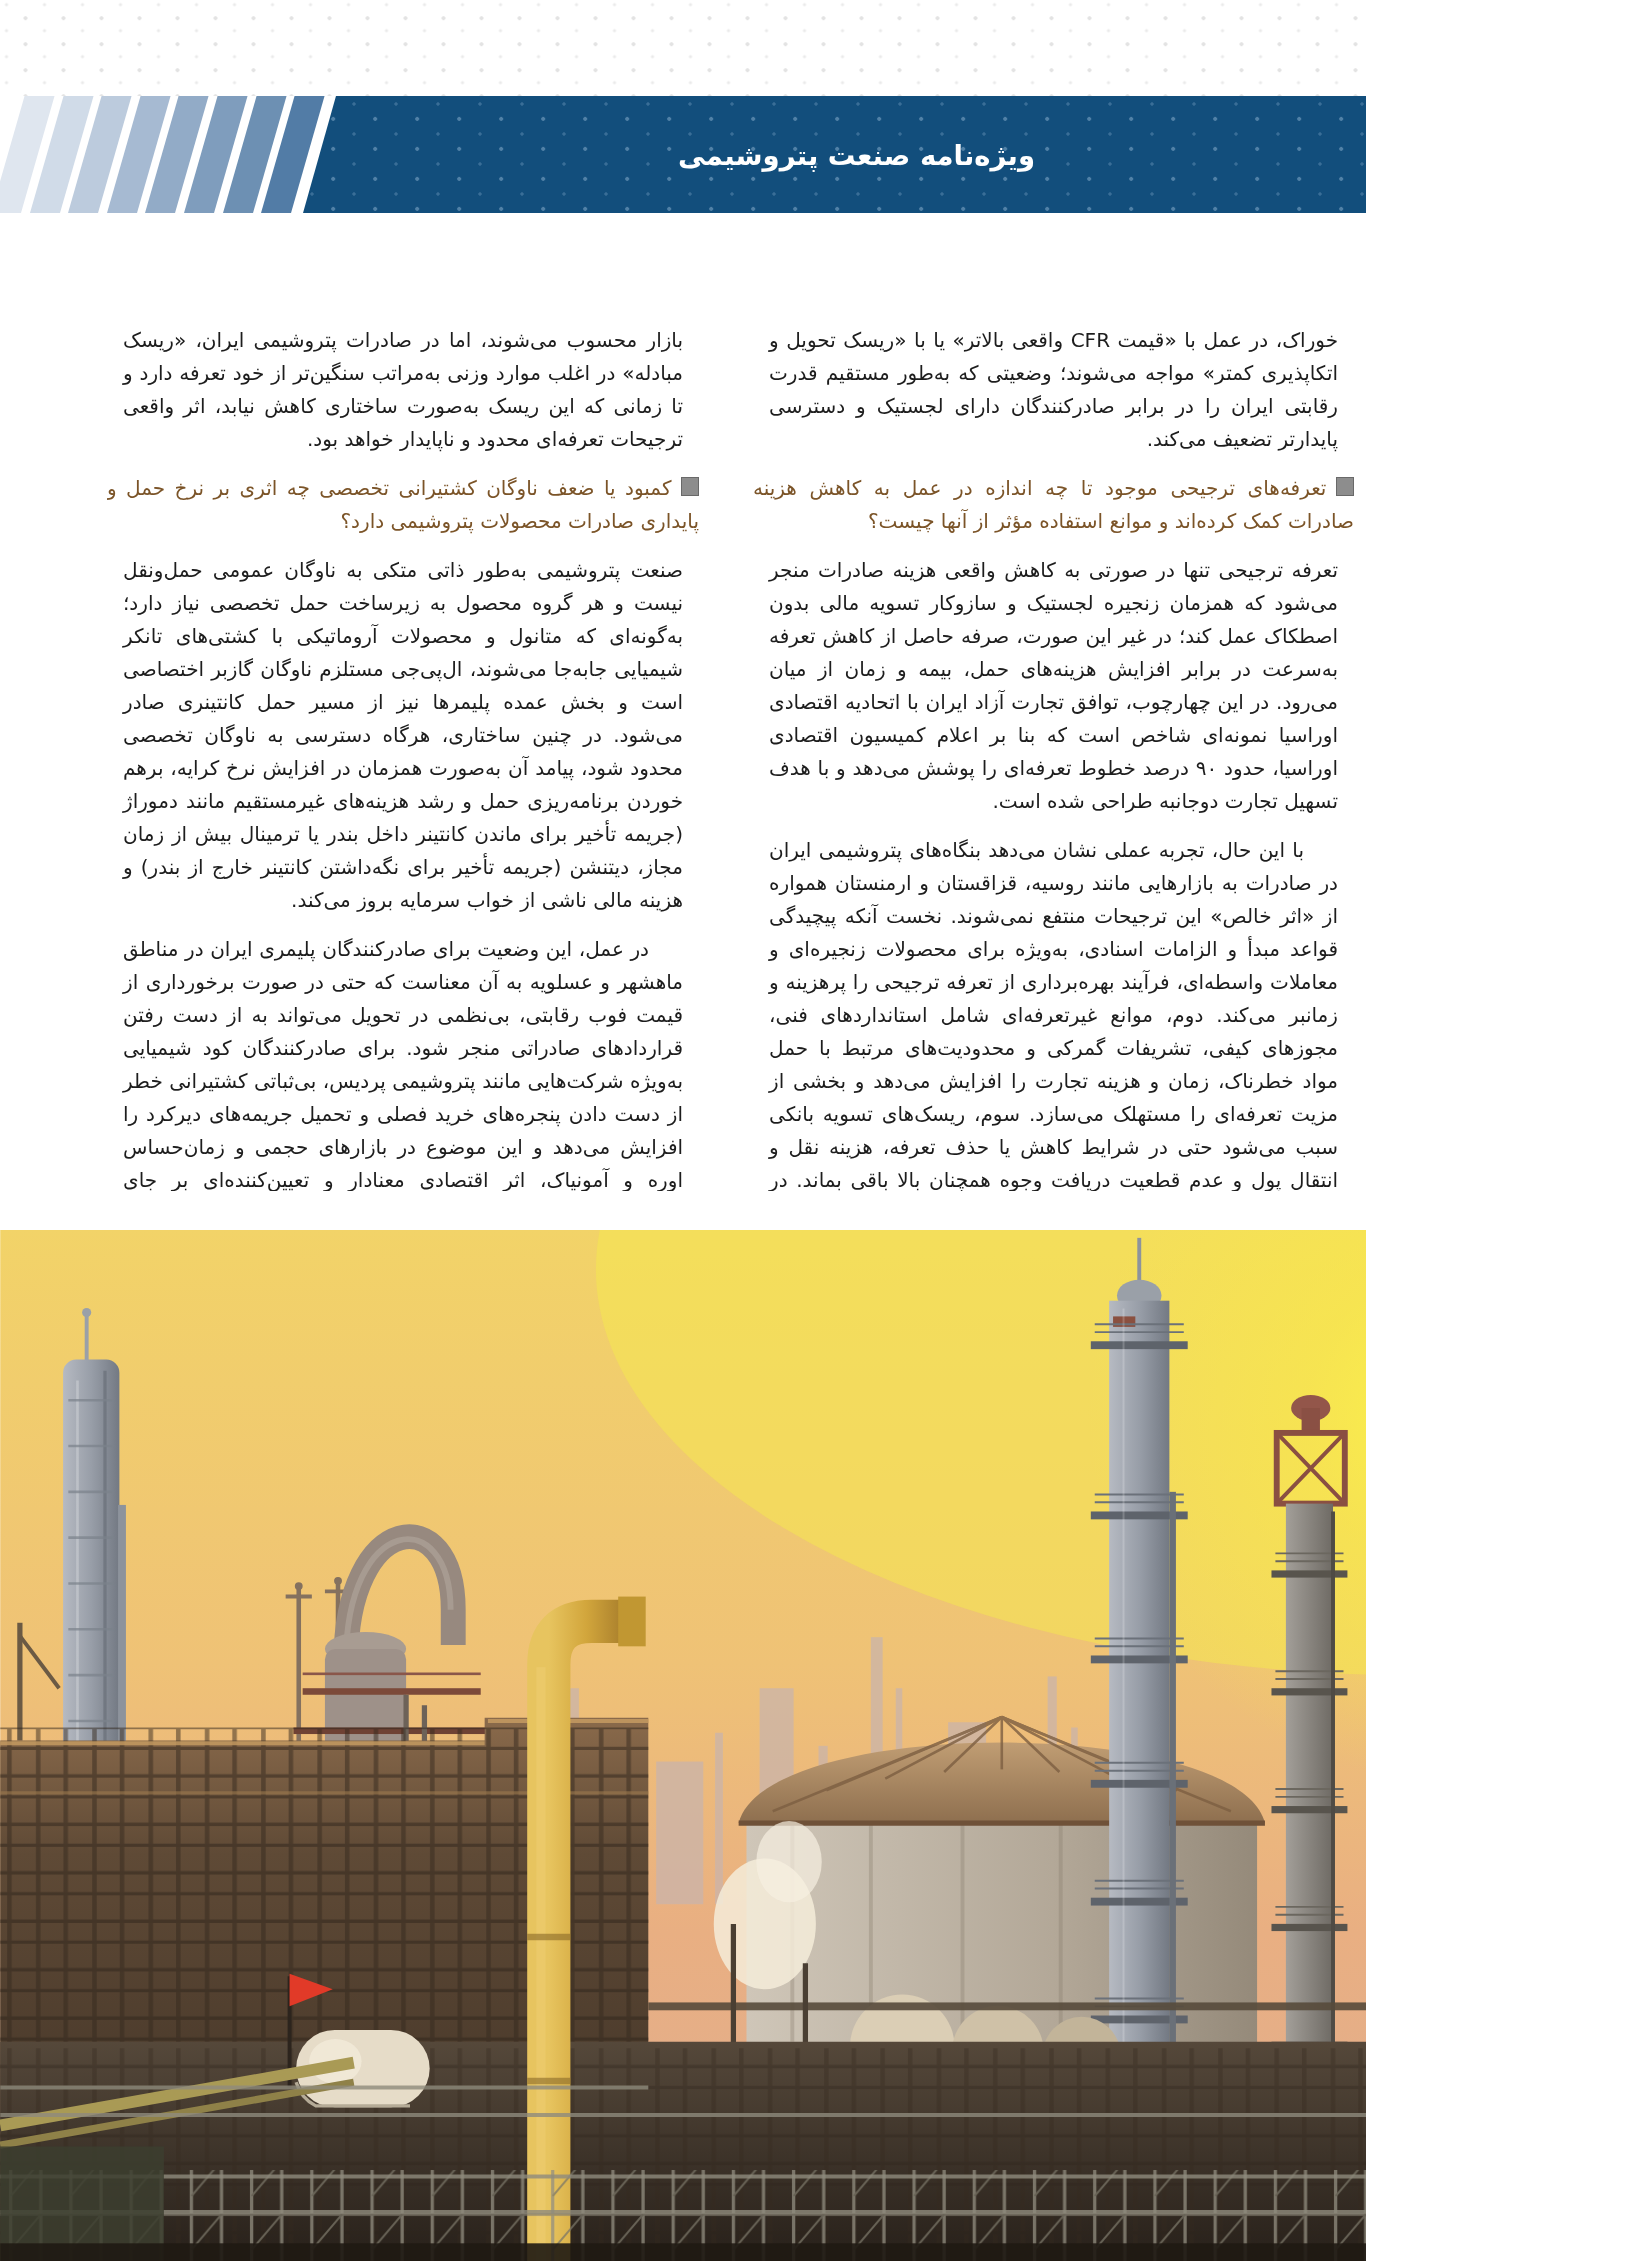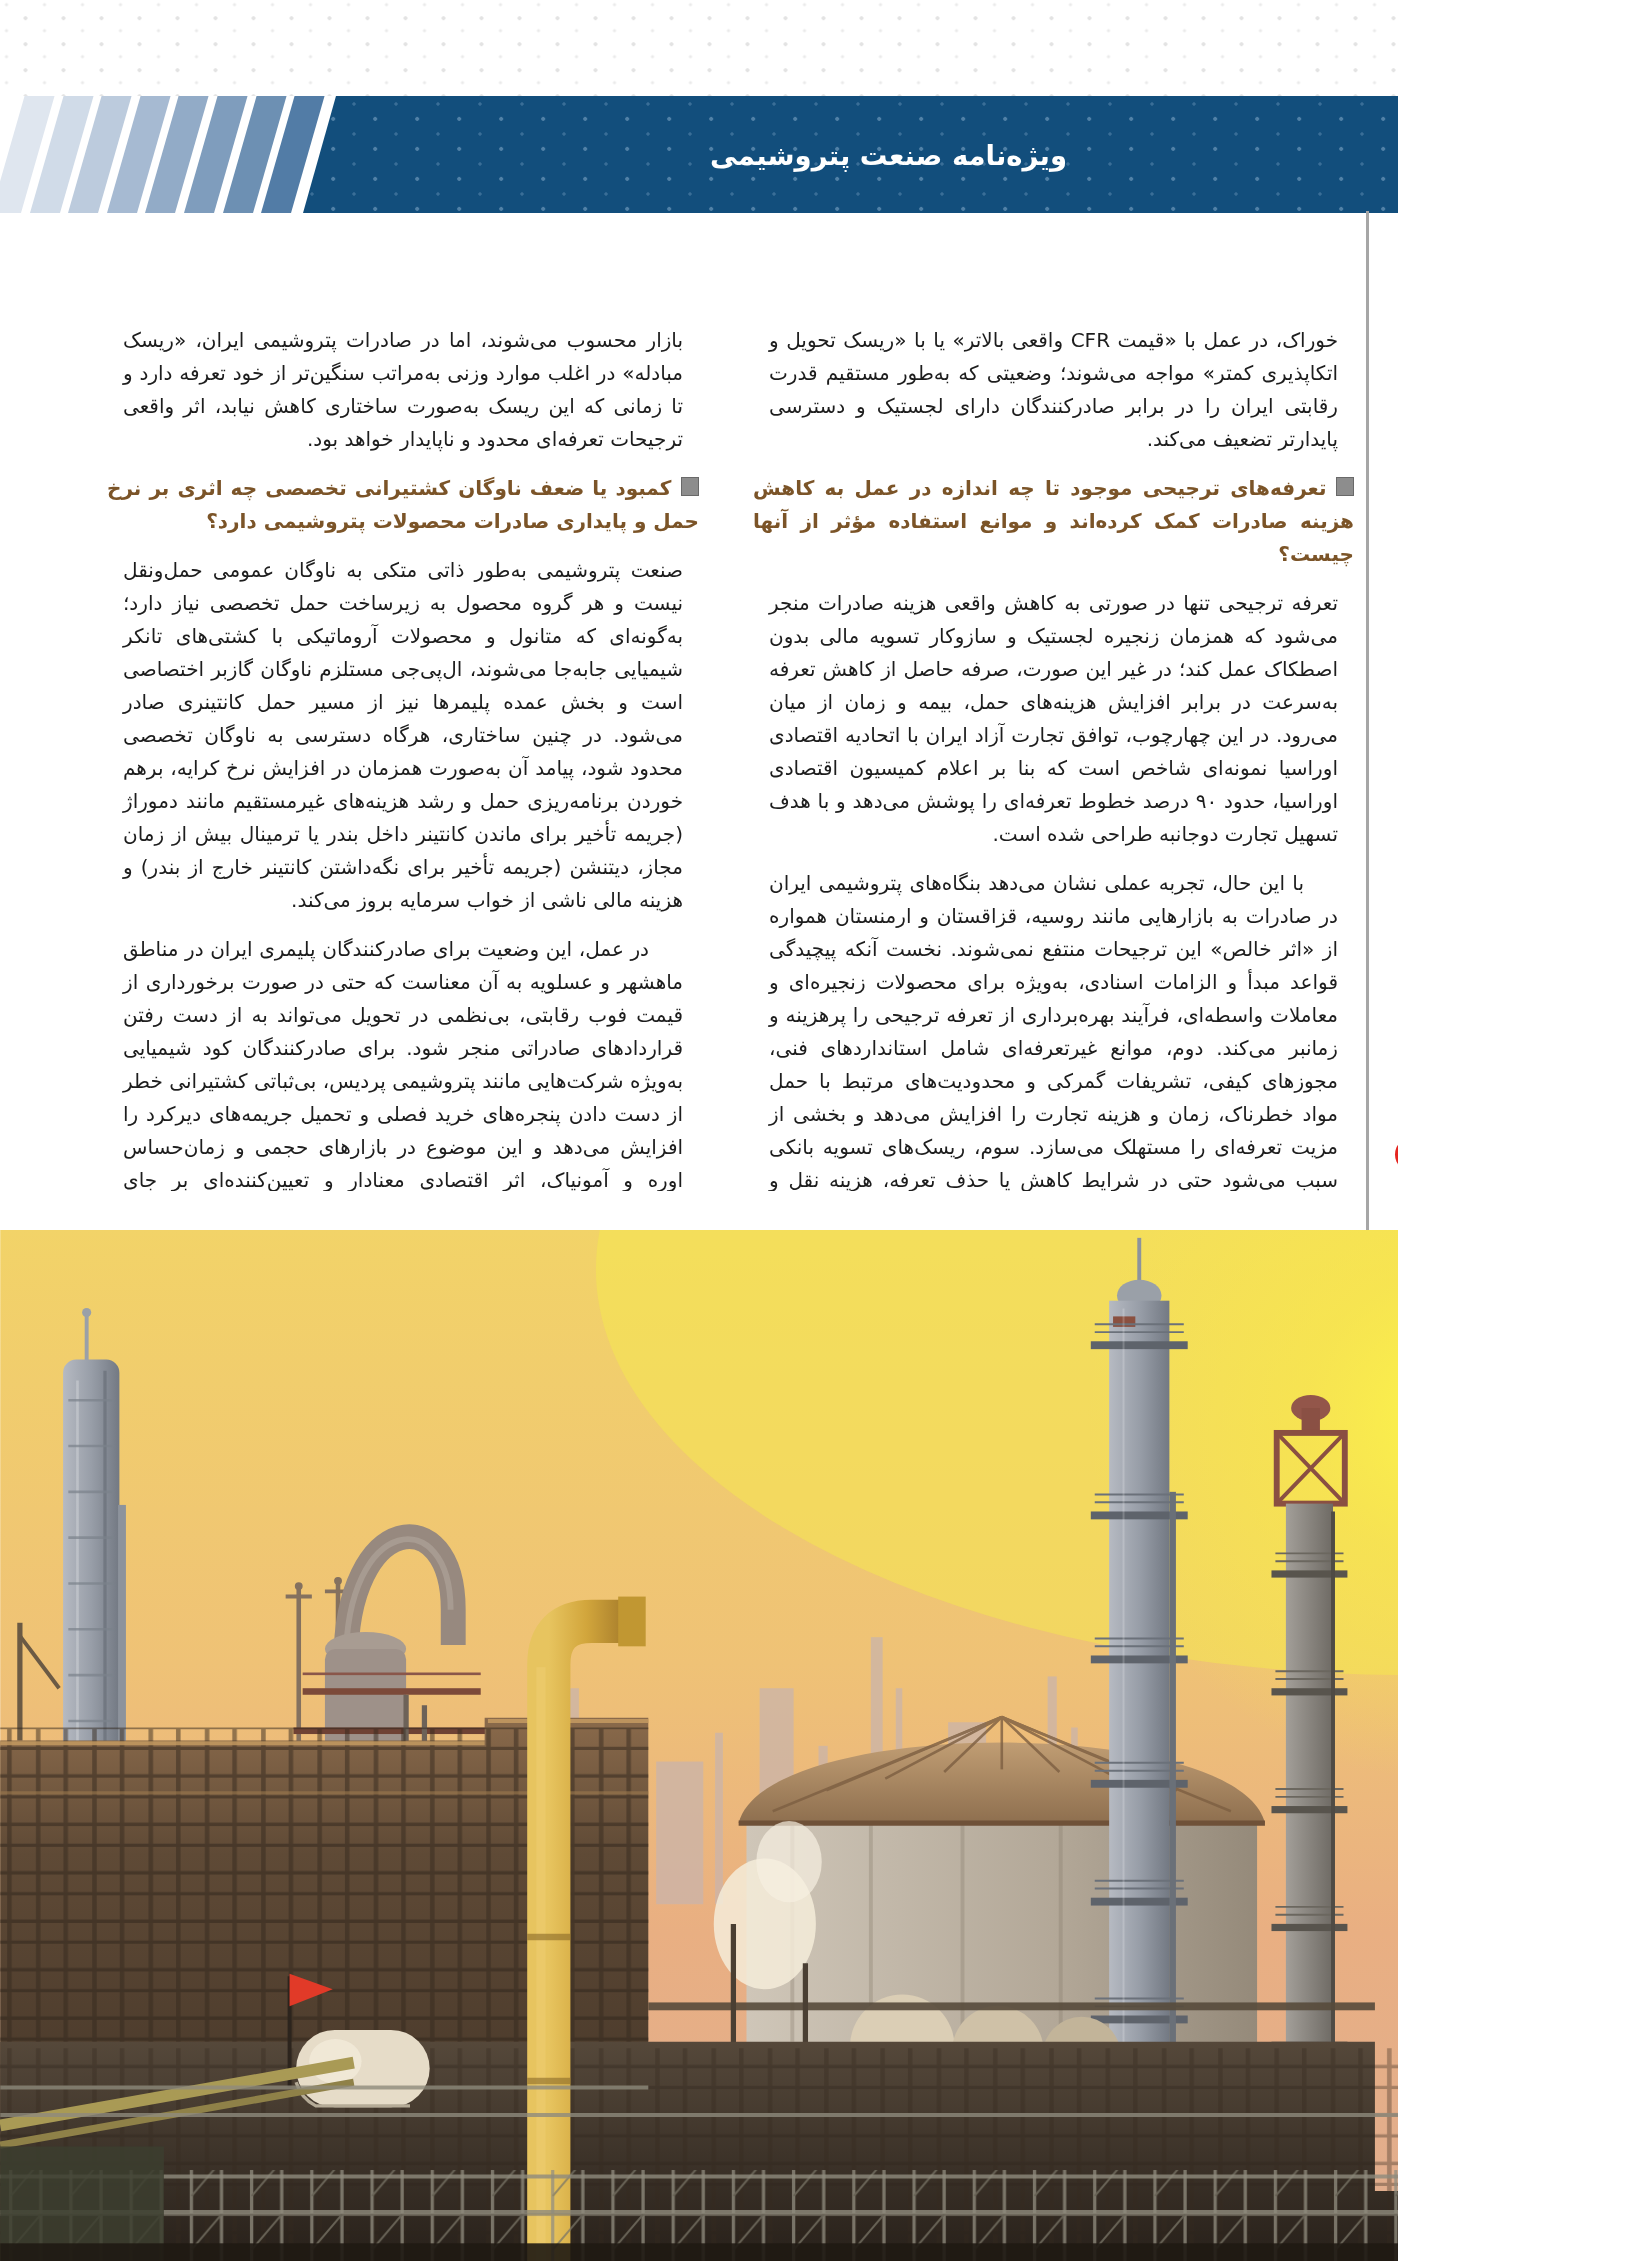--- a/index.html
+++ b/index.html
@@ -1,17 +1,17 @@
 <!DOCTYPE html>
 <html lang="fa" style="font-size:10.5px"><head>
 <meta charset="utf-8">
 <style>
   html,body{margin:0;padding:0;background:#ffffff;}
   .page{position:relative;width:1366px;height:2261px;background:#ffffff;overflow:hidden;
-        font-family:"DejaVu Sans",sans-serif;padding-left:32px;}
+        font-family:"DejaVu Sans",sans-serif;}
 
   
   .dots-top{position:absolute;left:0;top:0;width:1637px;height:96px;
     background-image:radial-gradient(circle,#dadada 1.6px,transparent 2.2px),
                      radial-gradient(circle,#e4e4e4 1.3px,transparent 1.8px);
     background-size:38px 26px,38px 26px;background-position:6.5px 5.2px,25.5px 17.7px;opacity:.75;}
 
   
   .banner{position:absolute;left:303px;top:96px;width:1334px;height:117px;background:#124e7c;
           clip-path:polygon(33px 0,1334px 0,1334px 117px,0 117px);}
@@ -38,21 +38,21 @@
 
   .vline{position:absolute;left:1366px;top:211px;width:2.6px;height:1019px;background:#a6a6a6;}
 
   
   .col{position:absolute;top:308px;height:883px;overflow:hidden;direction:rtl;
        text-align:justify;font-size:20px;line-height:33px;color:#1d1d1d;}
   .col p{margin:16px;}
   .col p.cont{text-indent:34px;}
   .col-right{left:753px;width:601px;}
   .col-left{left:107px;width:592px;}
-  .q{font-weight:700;color:#7b5428;margin:15.7px 0 1.3px !important;}
+  .q{font-weight:400;color:#7b5428;margin:15.7px 0 1.3px !important;}
   .q-bullet{display:inline-block;width:16.4px;height:16.4px;background:#8d8d8d;
             border:1.3px solid #696969;margin-left:9.2px;vertical-align:-0.7px;}
 
   
   .photo-caption{position:absolute;left:1386px;top:1100px;width:113px;direction:rtl;
                  text-align:right;font-size:19px;color:#1d1d1d;white-space:nowrap;}
   .chev-btn{position:absolute;left:1395px;top:1137px;width:35px;height:35px;border-radius:50%;
             background:#e52520;border:none;padding:0;cursor:pointer;
             display:flex;align-items:center;justify-content:center;}
 

